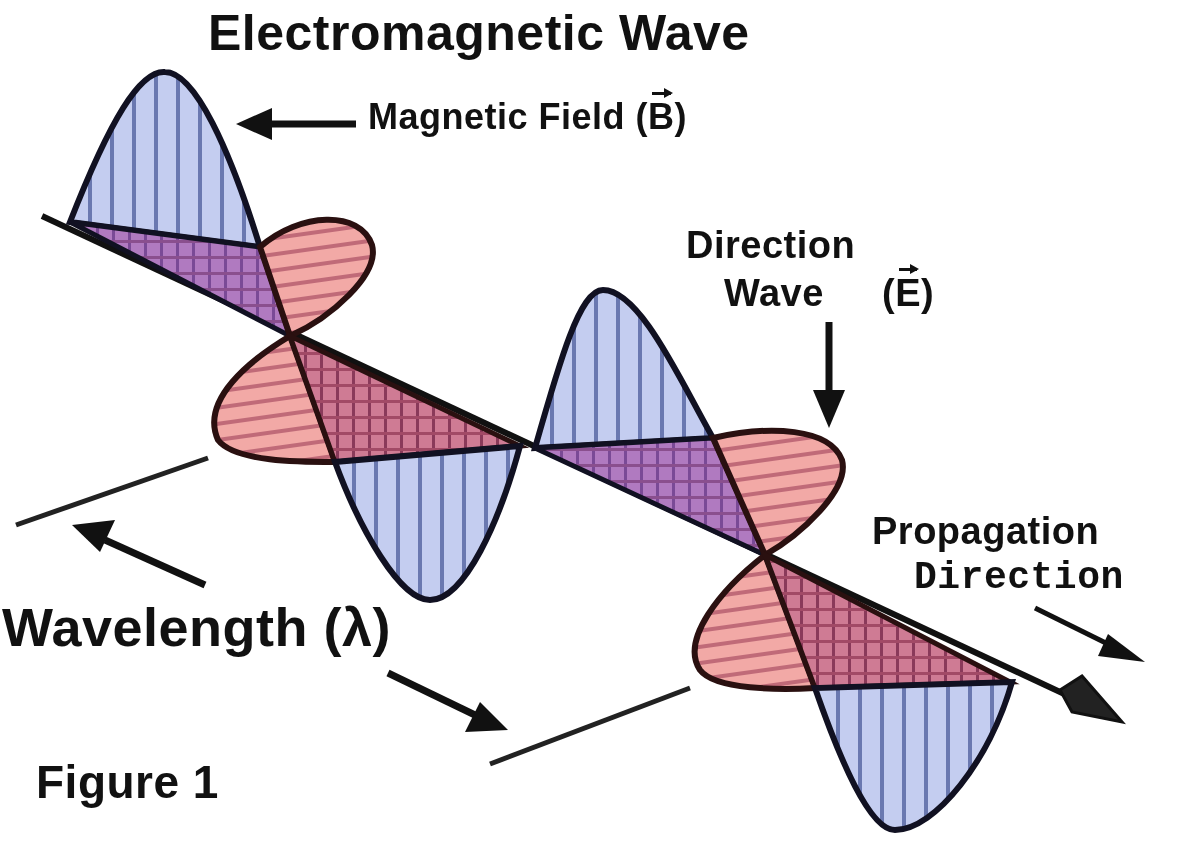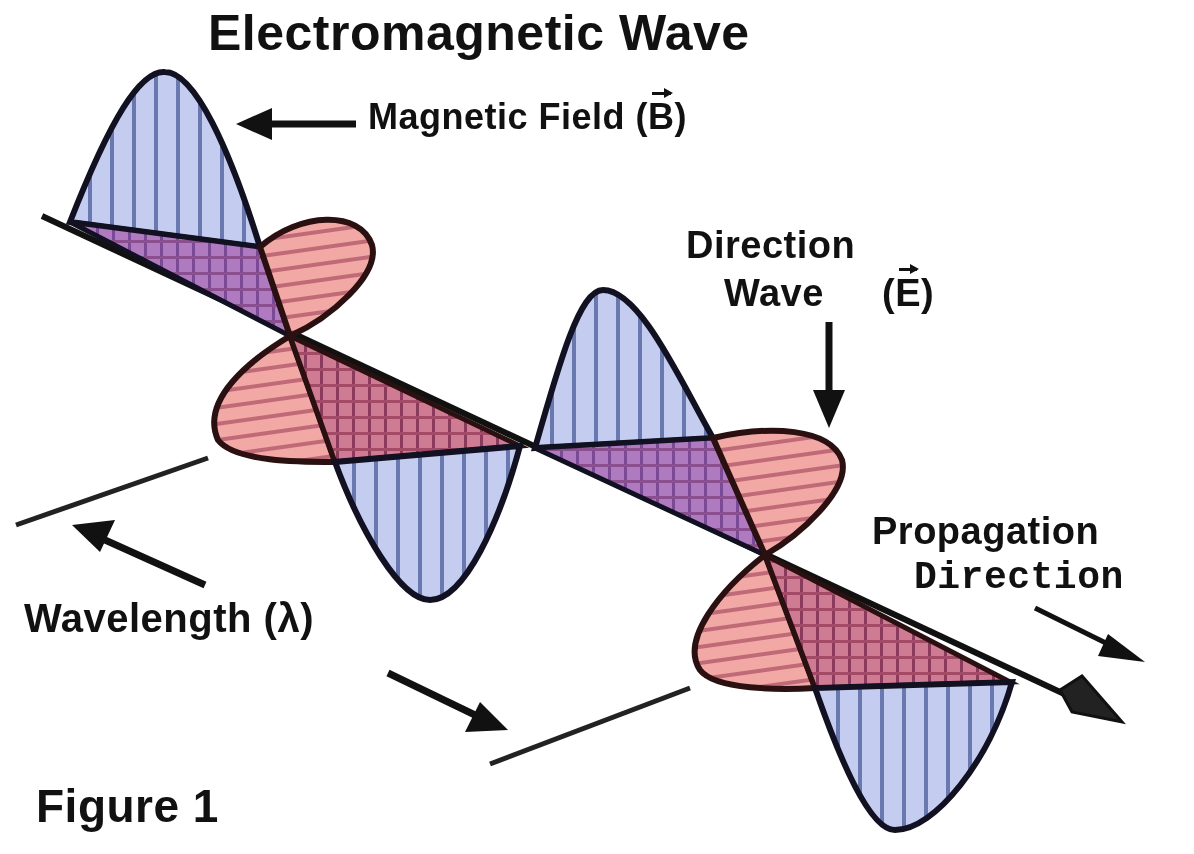--- a/index.html
+++ b/index.html
@@ -6,22 +6,22 @@
   body { width:1194px; height:854px; position:relative; overflow:hidden; font-family:"Liberation Sans", sans-serif; }
   svg { position:absolute; left:0; top:0; }
   .lbl { position:absolute; font-weight:bold; color:#111; white-space:nowrap; letter-spacing:0.5px; }
   .title { left:208px; top:4px; font-size:50px; }
   .mag { left:368px; top:96px; font-size:36px; }
   .elec1 { left:686px; top:224px; font-size:38px; }
   .elec2 { left:724px; top:272px; font-size:38px; }
   .elec3 { left:882px; top:272px; font-size:38px; }
   .prop1 { left:872px; top:510px; font-size:38px;text-align:center; }
   .prop2 { left:914px; top:556px; font-size:38px;font-family:Liberation Mono, monospace; }
-  .wave { left:24px; top:596px; font-size:40px; }
-  .fig { left:36px; top:755px; font-size:46px;margin-top:24px; }
+  .wave { left:2px; top:596px; font-size:54px; }
+  .fig { left:36px; top:755px; font-size:46px; }
   .vec { position:relative; display:inline-block; }
   .vec::before { content:""; position:absolute; left:4px; right:4px; top:-4px; height:3px; background:#111; }
   .vec::after { content:""; position:absolute; right:2px; top:-8px; border-left:9px solid #111; border-top:5px solid transparent; border-bottom:5px solid transparent; }
 </style>
 </head>
 <body>
 
 <svg width="1194" height="854" viewBox="0 0 1194 854">
   <defs>
     <pattern id="vstripe" width="22" height="10" patternUnits="userSpaceOnUse">

